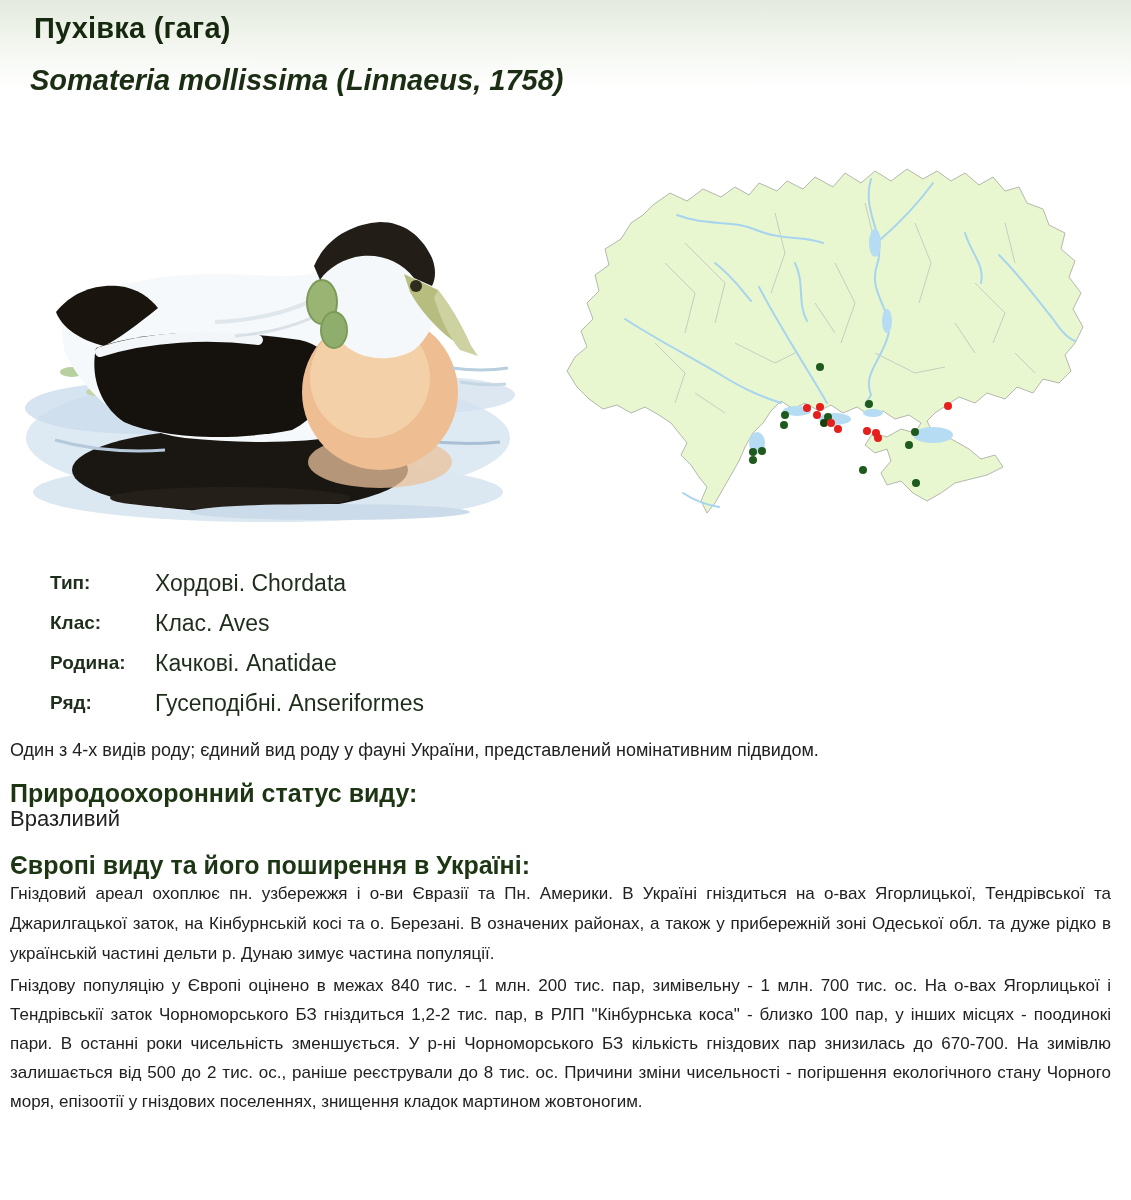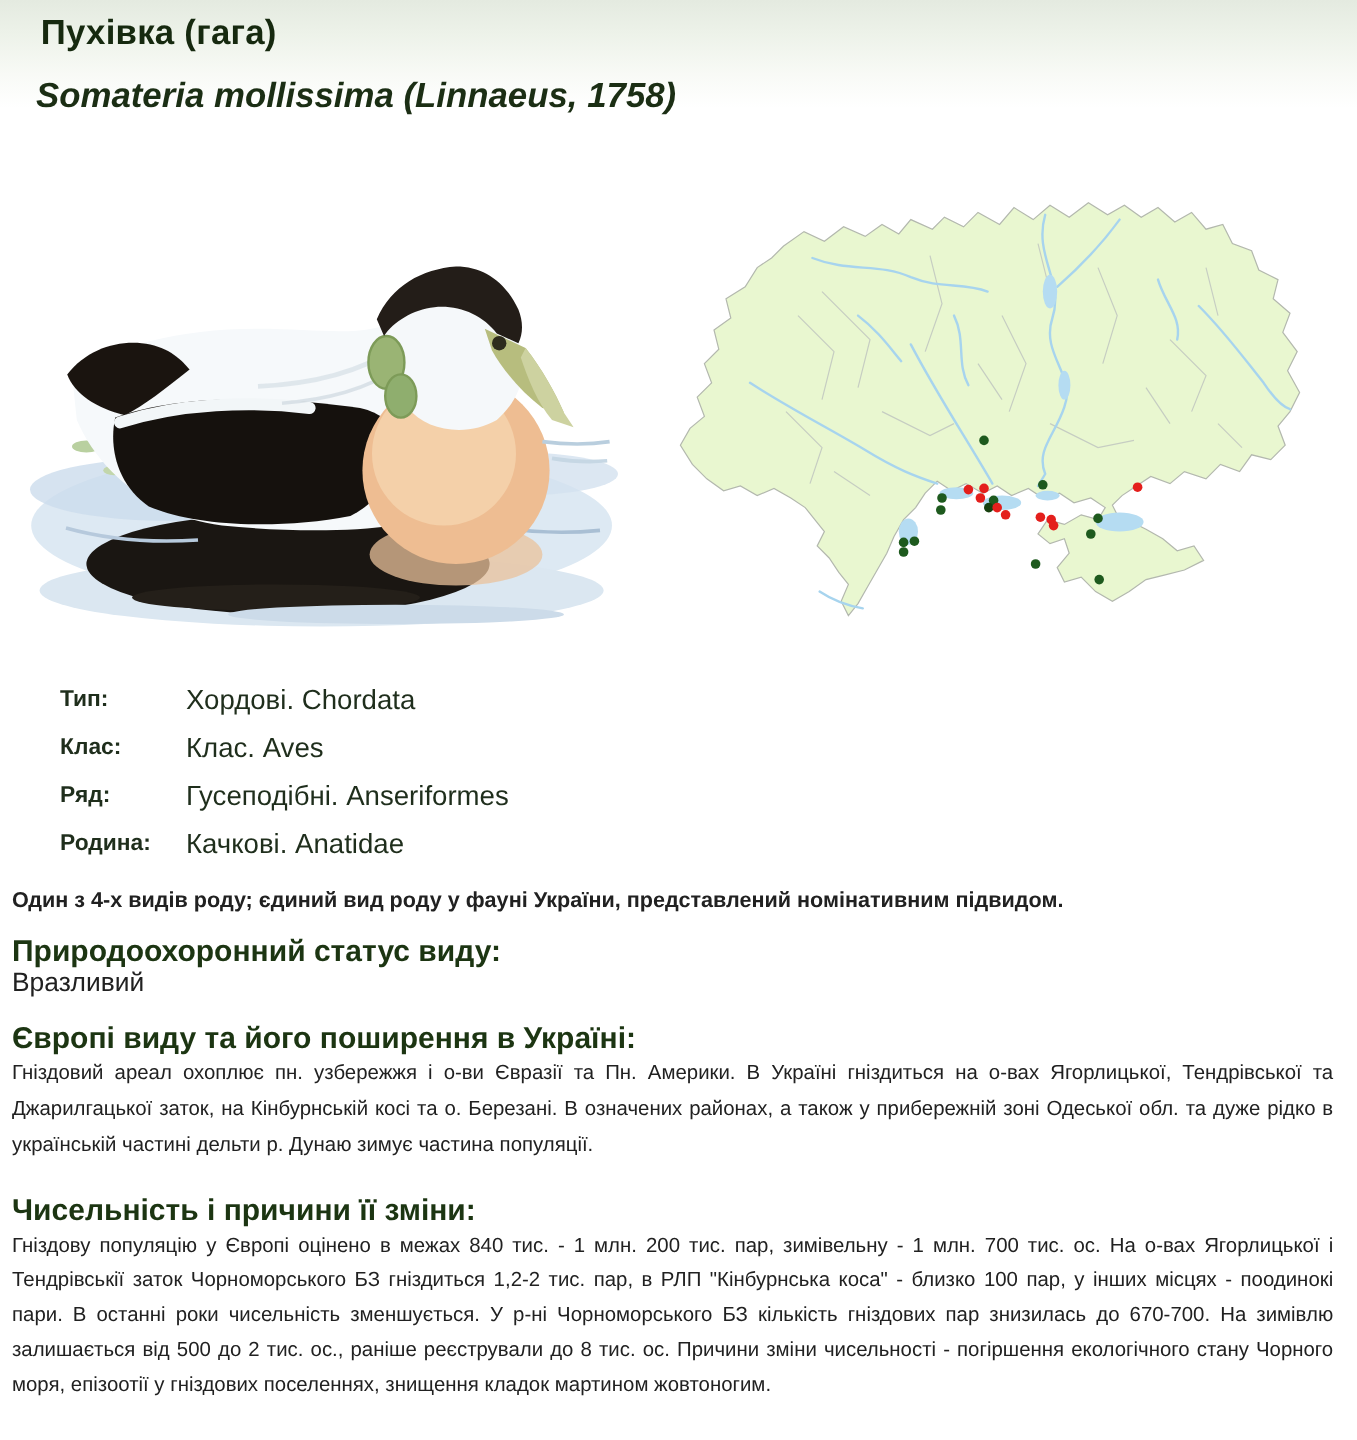--- a/index.html
+++ b/index.html
@@ -20,21 +20,21 @@
     position:absolute;left:30px;top:64px;margin:0;
     font-size:29px;font-weight:bold;font-style:italic;color:#1b2e14;
   }
   .fig-duck{position:absolute;left:0px;top:140px;width:530px;height:400px;}
   .fig-map{position:absolute;left:535px;top:143px;width:596px;height:400px;}
   .content{position:absolute;left:10px;top:563px;width:1101px;}
   .tax{margin-left:40px;}
   .tax-row{display:flex;height:40px;line-height:40px;}
   .tax-label{width:105px;font-size:19px;font-weight:bold;color:#1f2e1c;}
   .tax-value{font-size:23px;font-weight:normal;color:#1f2e1c;}
-  .intro{margin:14px 0 0 0;font-size:18px;line-height:26px;color:#212121;font-weight:bold;}
+  .intro{margin:14px 0 0 0;font-size:18px;line-height:26px;color:#212121;}
   .sec-h{margin:18px 0 0 0;font-size:25px;font-weight:bold;color:#1c3512;line-height:24px;}
   .sec-h.range{margin-top:22px;}
   .sec-h.numbers{margin-top:28px;}
   .status-val{margin:2px 0 0 0;font-size:22px;line-height:24px;color:#212121;}
   .para{margin:2px 0 0 0;font-size:17px;line-height:30px;color:#212121;text-align:justify;}
   .para.numbers{line-height:29px;}
 </style>
 </head>
 <body>
 
@@ -191,34 +191,33 @@
     <div class="tax">
       <div class="tax-row">
         <span class="tax-label">Тип:</span>
         <span class="tax-value">Хордові. Chordata</span>
       </div>
       <div class="tax-row">
         <span class="tax-label">Клас:</span>
         <span class="tax-value">Клас. Aves</span>
       </div>
       <div class="tax-row">
+        <span class="tax-label">Родина:</span>
+        <span class="tax-value">Качкові. Anatidae</span>
+      </div>
+      <div class="tax-row">
         <span class="tax-label">Ряд:</span>
         <span class="tax-value">Гусеподібні. Anseriformes</span>
       </div>
-      <div class="tax-row">
-        <span class="tax-label">Родина:</span>
-        <span class="tax-value">Качкові. Anatidae</span>
-      </div>
     </div>
 
     <p class="intro">Один з 4-х видів роду; єдиний вид роду у фауні України, представлений номінативним підвидом.</p>
 
     <h3 class="sec-h">Природоохоронний статус виду:</h3>
     <p class="status-val">Вразливий</p>
 
     <h3 class="sec-h range">Європі виду та його поширення в Україні:</h3>
     <p class="para">Гніздовий ареал охоплює пн. узбережжя і о-ви Євразії та Пн. Америки. В Україні гніздиться на о-вах Ягорлицької, Тендрівської та Джарилгацької заток, на Кінбурнській косі та о. Березані. В означених районах, а також у прибережній зоні Одеської обл. та дуже рідко в українській частині дельти р. Дунаю зимує частина популяції.</p>
 
-    <h3 class="sec-h numbers">Чисельність і причини її зміни:</h3>
     <p class="para numbers">Гніздову популяцію у Європі оцінено в межах 840 тис. - 1 млн. 200 тис. пар, зимівельну - 1 млн. 700 тис. ос. На о-вах Ягорлицької і Тендрівськії заток Чорноморського БЗ гніздиться 1,2-2 тис. пар, в РЛП "Кінбурнська коса" - близко 100 пар, у інших місцях - поодинокі пари. В останні роки чисельність зменшується. У р-ні Чорноморського БЗ кількість гніздових пар знизилась до 670-700. На зимівлю залишається від 500 до 2 тис. ос., раніше реєстрували до 8 тис. ос. Причини зміни чисельності - погіршення екологічного стану Чорного моря, епізоотії у гніздових поселеннях, знищення кладок мартином жовтоногим.</p>
   </div>
 
 </div>
 
 </body></html>

